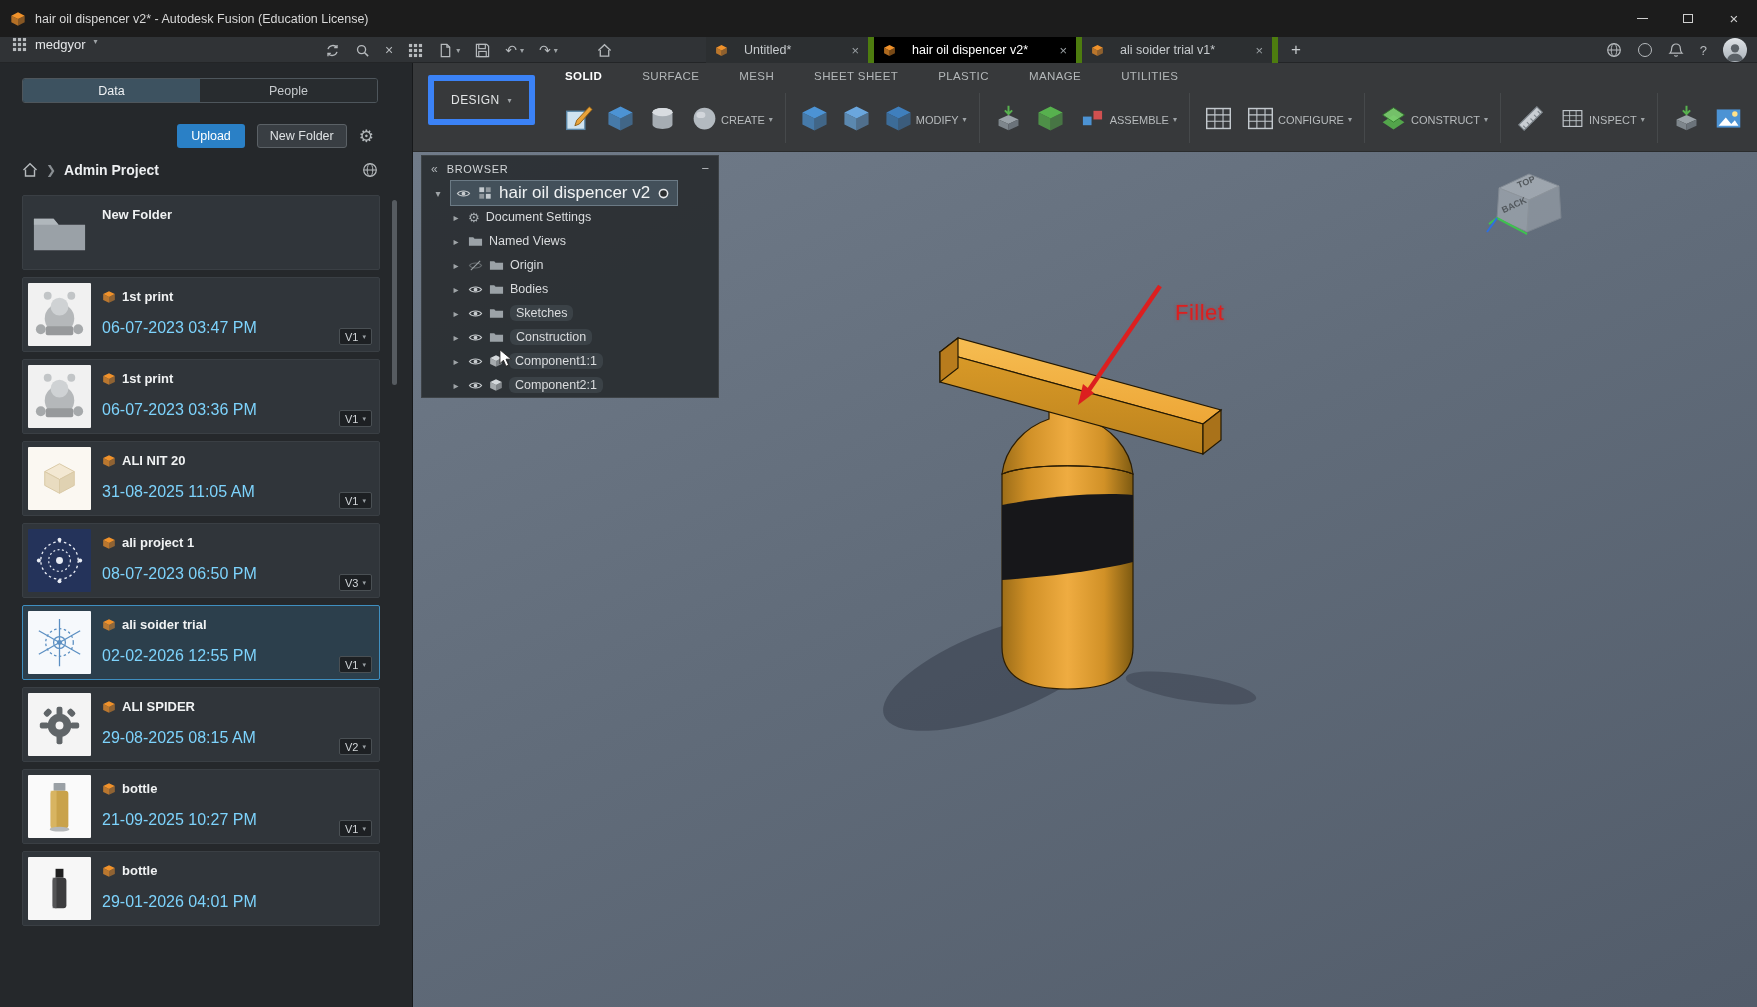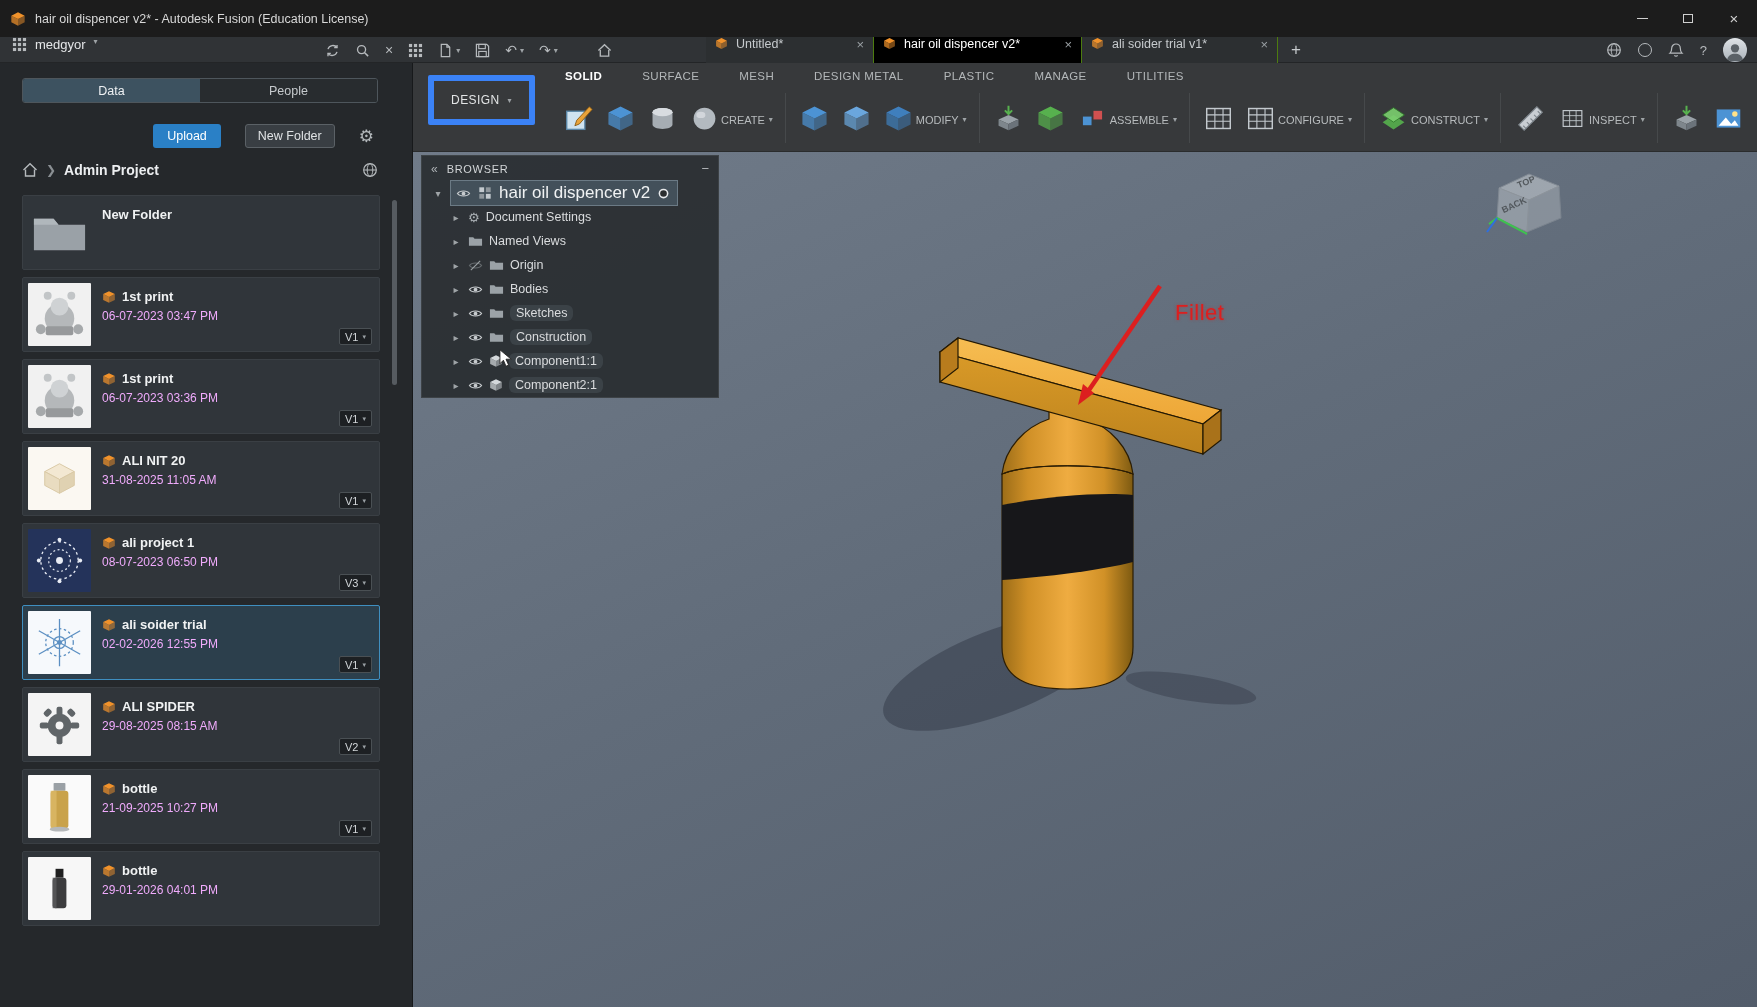--- a/index.html
+++ b/index.html
@@ -19,50 +19,50 @@
 
   
   .appbar{position:absolute;left:0;top:37px;right:0;height:26px;background:#303336;border-bottom:1px solid #232527}
   .ab-left{position:absolute;left:12px;top:0;height:26px;display:flex;align-items:flex-start;gap:8px}
   .ab-account{font-size:13px;color:#e4e6e8}
   .caret-s{font-size:8px;color:#9ea3a6}
   .ab-tools{position:absolute;left:325px;top:0;height:26px;display:flex;align-items:center;gap:15px}
   .tool-with-caret{display:flex;align-items:center;gap:3px}
   .home-gap{margin-left:24px}
   .ab-tabs{position:absolute;left:706px;top:0;height:26px;display:flex;align-items:stretch}
-  .doc-tab{display:flex;align-items:flex-start;gap:8px;padding:0 9px;font-size:12.5px;color:#c7cbce;background:#2c2f31;border-right:1px solid #4d7c0f}
+  .doc-tab{display:flex;align-items:center;gap:16px;padding:0 9px;font-size:12.5px;color:#c7cbce;background:#2c2f31;border-right:6px solid #4d7c0f}
   .doc-tab.t1{width:168px}.doc-tab.t2{width:208px}.doc-tab.t3{width:196px}
   .doc-tab.active{background:#000000;color:#ffffff}
   .tab-close{margin-left:auto;color:#9aa0a4;font-size:13px}
   .tab-add{width:36px;display:flex;align-items:center;justify-content:center;color:#c6cacd;font-size:17px}
   .ab-right{position:absolute;right:10px;top:0;height:26px;display:flex;align-items:center;gap:16px}
   .avatar{width:24px;height:24px;border-radius:50%;background:linear-gradient(180deg,#dfe3e7,#aab2b9);
     display:flex;align-items:flex-end;justify-content:center;overflow:hidden}
   .help-q{font-size:13px;color:#b6babd}
 
   
   .datapanel{position:absolute;left:0;top:63px;width:413px;bottom:0;background:#25282b;border-right:1px solid #17191b}
   .dp-tabs{position:absolute;left:22px;top:15px;width:356px;height:25px;display:flex;border:1px solid #4e565c;border-radius:3px;overflow:hidden}
   .dp-tab{flex:1;display:flex;align-items:center;justify-content:center;font-size:12.5px;color:#c6cacd;background:#282c2f}
   .dp-tab.active{background:#3d5260;color:#eef1f3}
-  .dp-actions{position:absolute;top:53px;right:38px;height:40px;display:flex;gap:24px;align-items:center}
+  .dp-actions{position:absolute;top:53px;right:38px;height:40px;display:flex;gap:12px;align-items:center}
   .btn-upload{height:24px;padding:0 14px;background:#2a80c6;border:none;border-radius:3px;color:#fff;font-size:12.5px;font-family:inherit}
   .btn-newfolder{height:24px;padding:0 12px;background:#393e43;border:1px solid #5b6166;border-radius:3px;color:#dfe2e4;font-size:12.5px;font-family:inherit}
   .gear-btn{color:#b3b8bb;font-size:17px;line-height:1}
   .dp-crumb{position:absolute;top:96px;left:22px;right:34px;height:22px;display:flex;align-items:center;gap:8px}
   .crumb-sep{color:#8a8f93;font-size:12px}
   .crumb-text{font-size:14px;font-weight:bold;color:#eceef0}
   .crumb-globe{margin-left:auto}
   .dp-list{position:absolute;top:132px;left:22px;width:358px;bottom:0;display:flex;flex-direction:column;gap:7px;overflow:hidden}
   .card{position:relative;flex:0 0 75px;height:75px;background:#30353a;border:1px solid #3a3f44;border-radius:2px;display:flex;align-items:center}
   .card.selected{background:#2c3f4c;border-color:#3f8fc0}
   .thumb{width:63px;height:63px;margin-left:5px;flex:0 0 63px;border-radius:1px;overflow:hidden}
   .card-body{margin-left:11px;flex:1;align-self:flex-start;padding-top:11px;min-width:0}
   .card-title{display:flex;align-items:center;gap:6px;font-size:13px;font-weight:bold;color:#f0f2f3;white-space:nowrap}
-  .card-date{margin-top:5px;font-size:12px;color:#f0abfc}
+  .card-date{margin-top:15px;font-size:16px;color:#7dd3fc}
   .ver-badge{position:absolute;right:7px;bottom:6px;height:17px;padding:0 5px;display:flex;align-items:center;gap:4px;
     background:#1d2023;border:1px solid #4a5054;border-radius:2px;font-size:11px;color:#d2d6d9}
   .ver-caret{font-size:7px;color:#9aa0a4}
   .dp-scroll{position:absolute;right:15px;top:137px;width:5px;height:185px;background:#565b60;border-radius:3px}
 
   
   .main{position:absolute;left:413px;top:63px;right:0;bottom:0}
   .ribbon{position:absolute;left:0;right:0;top:0;height:89px;background:#37393b;border-bottom:1px solid #2a2c2d}
   .design-btn{position:absolute;left:15px;top:12px;width:107px;height:50px;border:6px solid #3b82f6;border-radius:2px;
     display:flex;align-items:center;justify-content:center;gap:8px;color:#e3e5e6;font-size:12px;letter-spacing:.4px}
@@ -595,21 +595,21 @@
   <div class="ribbon">
     <div class="design-btn">
       <span>DESIGN</span>
       <span class="caret-s">▾</span>
     </div>
 
     <div class="ribbon-tabs">
       <span class="rtab active">SOLID</span>
       <span class="rtab">SURFACE</span>
       <span class="rtab">MESH</span>
-      <span class="rtab">DESIGN METAL</span>
+      <span class="rtab">SHEET SHEET</span>
       <span class="rtab">PLASTIC</span>
       <span class="rtab">MANAGE</span>
       <span class="rtab">UTILITIES</span>
     </div>
 
     <div class="ribbon-tools">
 
       <div class="tool-group">
         <div class="tool-icons">
           <span class="tool-icon">

